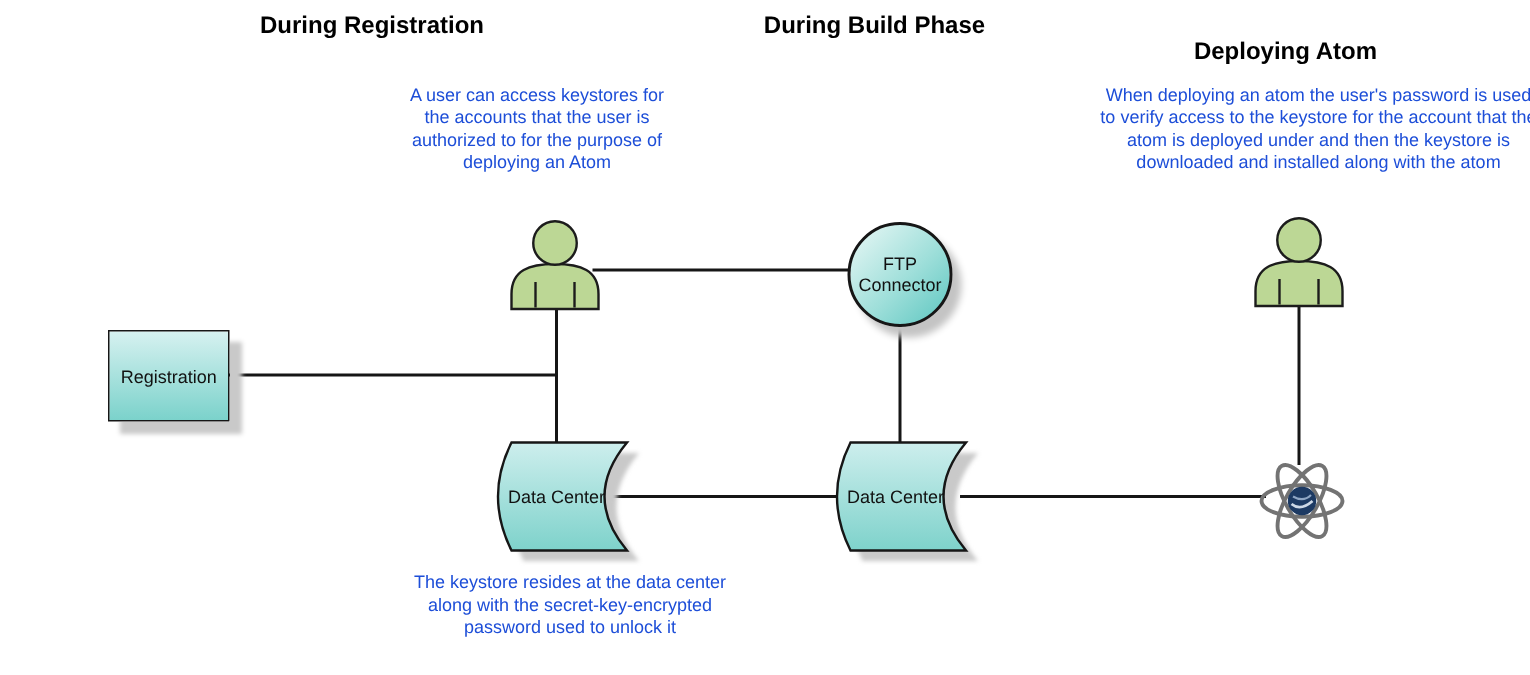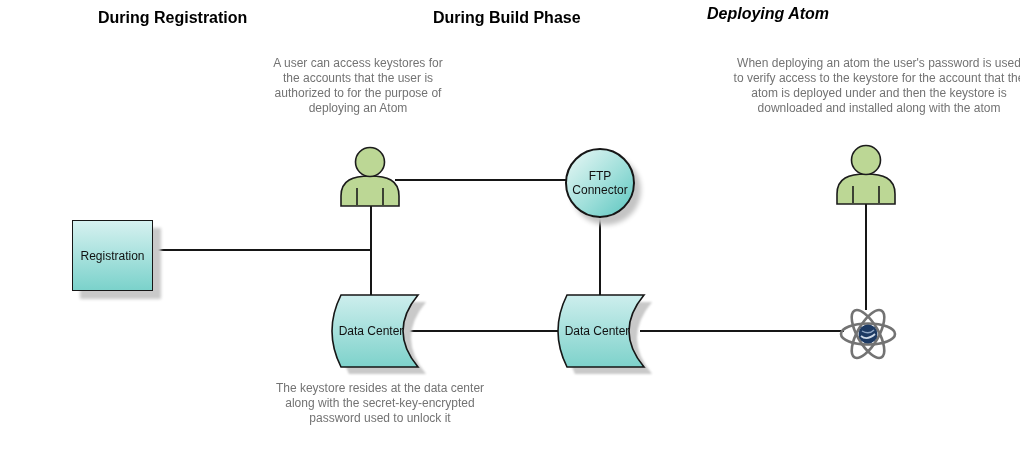--- a/index.html
+++ b/index.html
@@ -3,29 +3,29 @@
 <meta charset="utf-8">
 <style>
   html,body { margin:0; padding:0; background:#ffffff; }
   .canvas {
     position:relative; width:1020px; height:450px; background:#ffffff;
     font-family:"Liberation Sans", sans-serif; overflow:hidden;
   }
   .layer { position:absolute; left:0; top:0; width:1020px; height:450px; }
   .title {
     position:absolute; font-size:16px; font-weight:bold; color:#000000;
-    text-align:left; white-space:pre-line;
+    text-align:center; white-space:pre-line;
   }
   .note {
-    position:absolute; font-size:12px; line-height:15px; color:#737373;
+    position:absolute; font-size:12px; line-height:15px; color:#1d4ed8;
     text-align:center; white-space:pre-line;
   }
   .node-label { font-size:12px; color:#111111; text-align:center; line-height:14px; }
   .registration-box {
-    position:absolute; left:72px; top:220px; width:81px; height:71px;
+    position:absolute; left:72px; top:220px; width:81px; height:61px;
     box-sizing:border-box; border:1px solid #161616;
     background:linear-gradient(#d6f1f0,#7bd2cb);
     box-shadow:8px 8px 3px #c9c9c9;
     display:flex; align-items:center; justify-content:center;
   }
   .ftp-circle {
     position:absolute; left:565px; top:148px; width:70px; height:70px;
     box-sizing:border-box; border:2px solid #161616; border-radius:50%;
     background:linear-gradient(135deg,#eaf8f6 0%,#9fdfda 55%,#5cc6c0 100%);
     box-shadow:6px 7px 5px #c4c4c4;
@@ -90,21 +90,21 @@
         <ellipse cx="0" cy="0" rx="27" ry="10.5" transform="rotate(-60)"></ellipse>
       </g>
       <circle cx="0" cy="0" r="9.5" fill="#1d3a63"></circle>
       <path d="M-7,2 Q-1,7 7,0" stroke="#cdd8e6" stroke-width="1.8" fill="none"></path>
       <path d="M-6,-3 Q1,1 6,-4" stroke="#8fa6c4" stroke-width="1.4" fill="none"></path>
     </g>
   </svg>
 
   <div class="title" style="left:98px; top:9px; width:300px;">During Registration</div>
   <div class="title" style="left:433px; top:9px; width:300px;">During Build Phase</div>
-  <div class="title" style="left:707px; top:5px; width:300px;font-style:italic;">Deploying Atom</div>
+  <div class="title" style="left:707px; top:26px; width:300px;">Deploying Atom</div>
 
   <div class="note" style="left:258px; top:56px; width:200px;">A user can access keystores for
 the accounts that the user is
 authorized to for the purpose of
 deploying an Atom</div>
   <div class="note" style="left:724px; top:56px; width:310px;">When deploying an atom the user's password is used
 to verify access to the keystore for the account that the
 atom is deployed under and then the keystore is
 downloaded and installed along with the atom</div>
   <div class="note" style="left:270px; top:381px; width:220px;">The keystore resides at the data center

